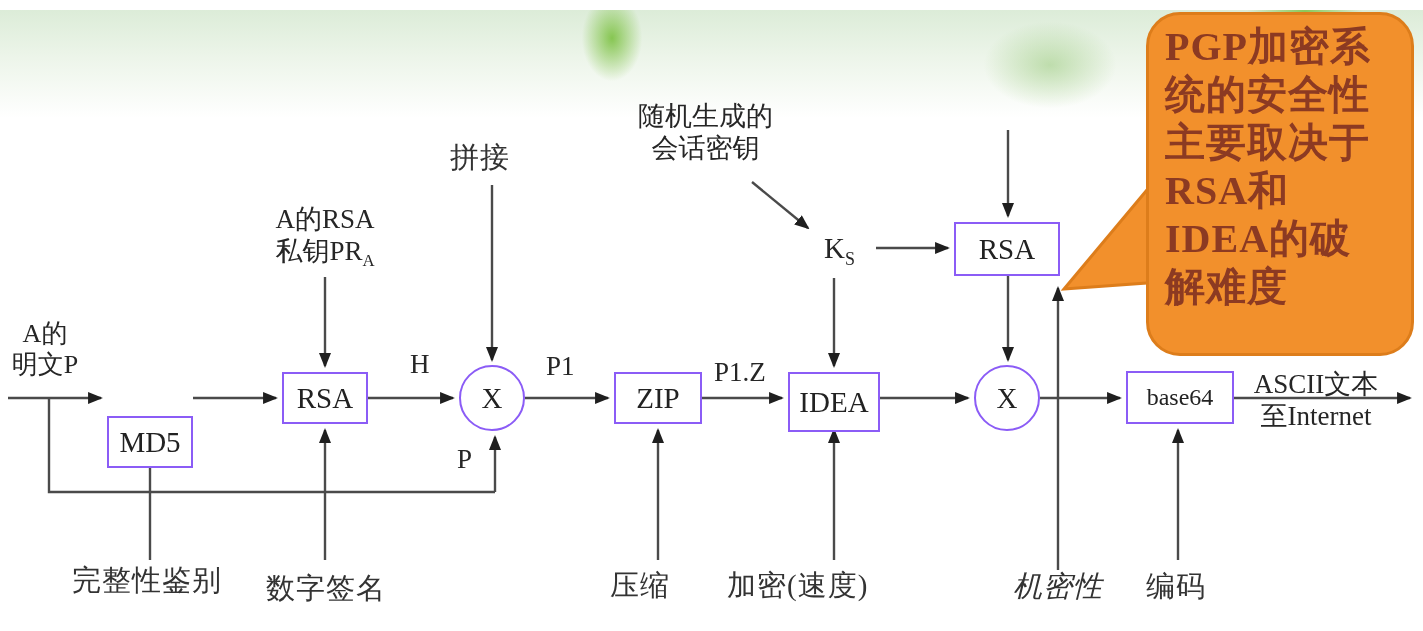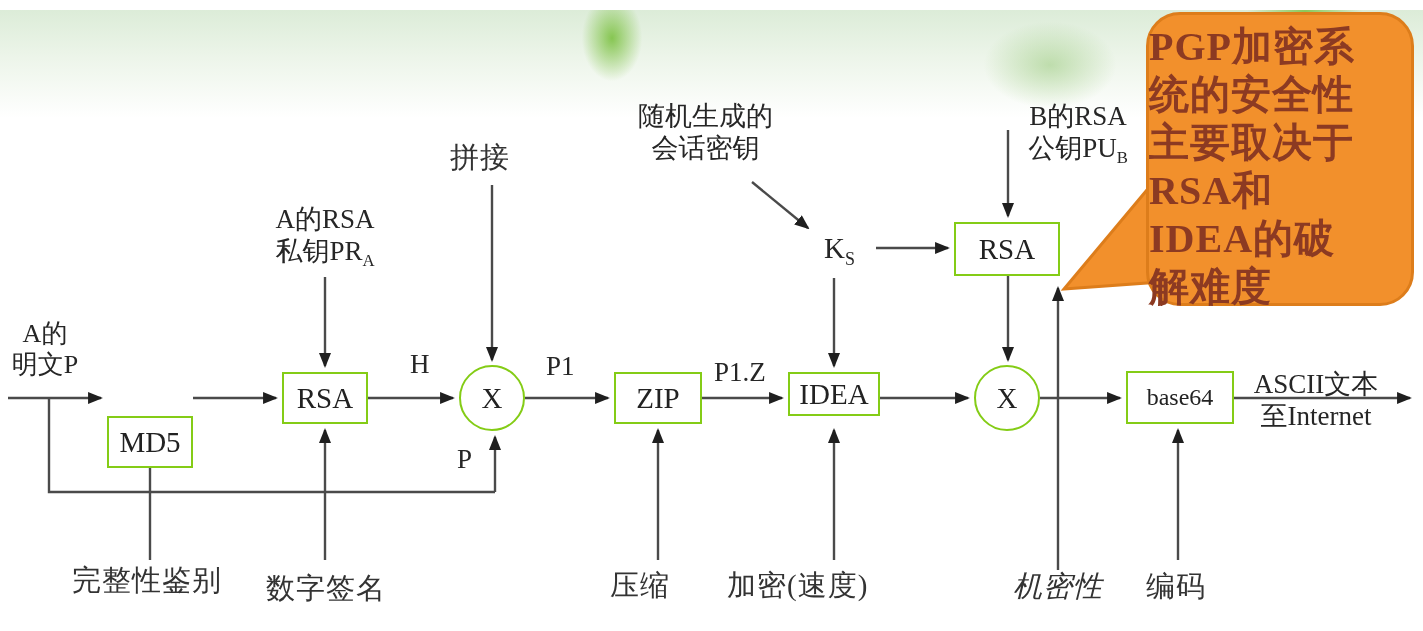--- a/index.html
+++ b/index.html
@@ -21,35 +21,35 @@
     position:absolute;left:0;top:10px;width:1423px;height:108px;
     background:
       radial-gradient(ellipse 42px 60px at 612px 28px, rgba(124,193,66,.9), rgba(124,193,66,0) 72%),
       radial-gradient(ellipse 95px 62px at 1050px 55px, rgba(150,200,120,.55), rgba(150,200,120,0) 70%),
       radial-gradient(ellipse 80px 45px at 1305px 2px, rgba(124,193,66,.85), rgba(124,193,66,0) 72%),
       linear-gradient(to bottom, var(--band_green) 0%, #edf5ea 45%, #ffffff 100%);
   }
   svg.wires{position:absolute;left:0;top:0;}
   .cline{stroke:var(--line);stroke-width:2.4;fill:none;}
   .node{
-    position:absolute;background:#ffffff;border:2px solid #84cc16;
+    position:absolute;background:#ffffff;border:2px solid #8b5cf6;
     display:flex;align-items:center;justify-content:center;
     font-size:29px;color:#222;box-sizing:border-box;
   }
   .circle{border-radius:50%;}
   .lbl{position:absolute;font-size:27px;line-height:1.2;color:#262626;white-space:nowrap;}
   .center{text-align:center;white-space:normal;}
   .cjk{font-size:29px;letter-spacing:1px;color:#333;}
   sub{font-size:0.62em;}
   .callout{
-    position:absolute;left:1146px;top:12px;width:268px;height:294px;
+    position:absolute;left:1146px;top:12px;width:268px;height:344px;
     background:var(--callout_bg);border:3px solid var(--callout_border);
     border-radius:34px;box-sizing:border-box;
     color:var(--callout_text);font-weight:bold;font-size:40px;line-height:1.2;
-    padding:8px 6px 0 0;white-space:pre-line;letter-spacing:1px;
+    padding:8px 6px 0 16px;white-space:pre-line;letter-spacing:1px;
   }
   .tail{position:absolute;left:0;top:0;}
 </style>
 </head>
 <body>
 
 <div id="stage">
 
   <div class="bg-band"></div>
 
@@ -98,21 +98,21 @@
     </div>
   <div class="node" style="left:282px;top:372px;width:86px;height:52px;">
       <span>RSA</span>
     </div>
   <div class="node circle" style="left:459px;top:365px;width:66px;height:66px;">
       <span>X</span>
     </div>
   <div class="node" style="left:614px;top:372px;width:88px;height:52px;">
       <span>ZIP</span>
     </div>
-  <div class="node" style="left:788px;top:372px;width:92px;height:44px;">
+  <div class="node" style="left:788px;top:372px;width:92px;height:60px;">
       <span>IDEA</span>
     </div>
   <div class="node" style="left:954px;top:222px;width:106px;height:54px;">
       <span>RSA</span>
     </div>
   <div class="node circle" style="left:974px;top:365px;width:66px;height:66px;">
       <span>X</span>
     </div>
   <div class="node" style="left:1126px;top:371px;width:108px;height:53px;font-size:24px;">
       <span>base64</span>
@@ -128,22 +128,20 @@
   <div class="lbl cjk" style="left:450px;top:140px;">拼接</div>
 
   <div class="lbl center" style="left:258px;top:203px;width:134px;font-size:27px;"><span>A的RSA</span><br>
     <span>私钥PR</span><sub>A</sub></div>
 
   <div class="lbl center" style="left:623px;top:100px;width:165px;font-size:27px;"><span>随机生成的</span><br>
     <span>会话密钥</span></div>
 
   <div class="lbl" style="left:824px;top:231px;font-size:29px;"><span>K</span><sub>S</sub></div>
 
-  <div class="lbl center" style="left:1015px;top:100px;width:126px;font-size:27px;"><span>B的RSA</span><br>
-    <span>公钥PU</span><sub>B</sub></div>
 
   <div class="lbl center" style="left:1240px;top:320px;width:152px;font-size:27px;margin-top:48px;"><span>ASCII文本</span><br>
     <span>至Internet</span></div>
 
   <div class="lbl cjk" style="left:72px;top:563px;">完整性鉴别</div>
   <div class="lbl cjk" style="left:266px;top:563px;margin-top:8px;">数字签名</div>
   <div class="lbl cjk" style="left:610px;top:568px;">压缩</div>
   <div class="lbl cjk" style="left:727px;top:568px;">加密(速度)</div>
   <div class="lbl cjk" style="left:1013px;top:569px;font-style:italic;">机密性</div>
   <div class="lbl cjk" style="left:1146px;top:569px;">编码</div>

